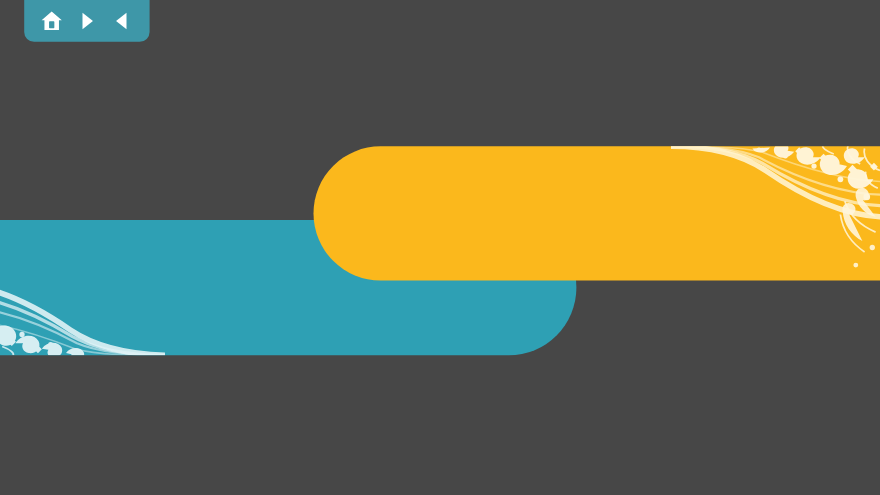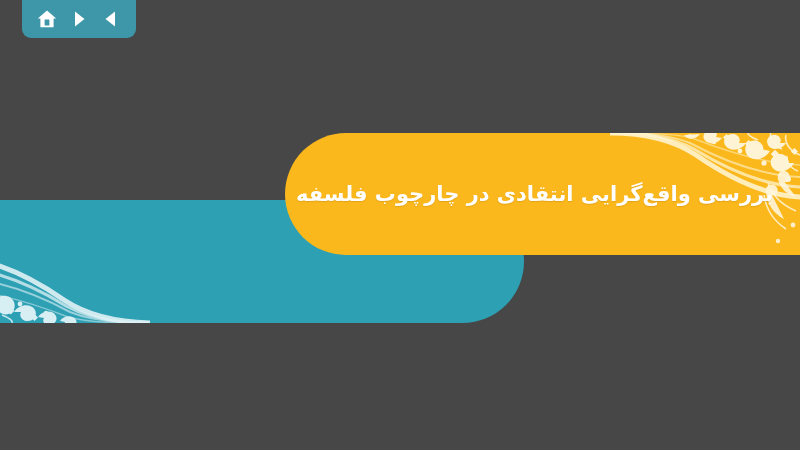--- a/index.html
+++ b/index.html
@@ -188,21 +188,20 @@
       </g>
       <g fill="#FFF6DC" opacity=".9">
         <path d="M186 64c-9-2-16-9-18-18-1-5 2-9 7-8 4 1 6 5 4 9-1 3-5 3-6 0"></path>
         <path d="M174 86c-10-5-17-15-18-27-1-5 3-9 8-7 4 2 5 6 2 9-2 2-5 1-5-1"></path>
         <circle cx="183" cy="92" r="2.4"></circle>
         <circle cx="168" cy="108" r="2.2"></circle>
       </g>
     </svg>
 
     <div class="title-wrap">
-      <div class="title-line">بررسی واقع‌گرایی انتقادی در چارچوب فلسفه</div>
     </div>
   </div>
 
   <div class="navbar">
     <button class="nav-btn">
       <svg width="20" height="20" viewBox="0 0 20 20">
         <path d="M14 2.5 L4.5 10 L14 17.5 Z" fill="#FFFFFF"></path>
       </svg>
     </button>
     <button class="nav-btn">

